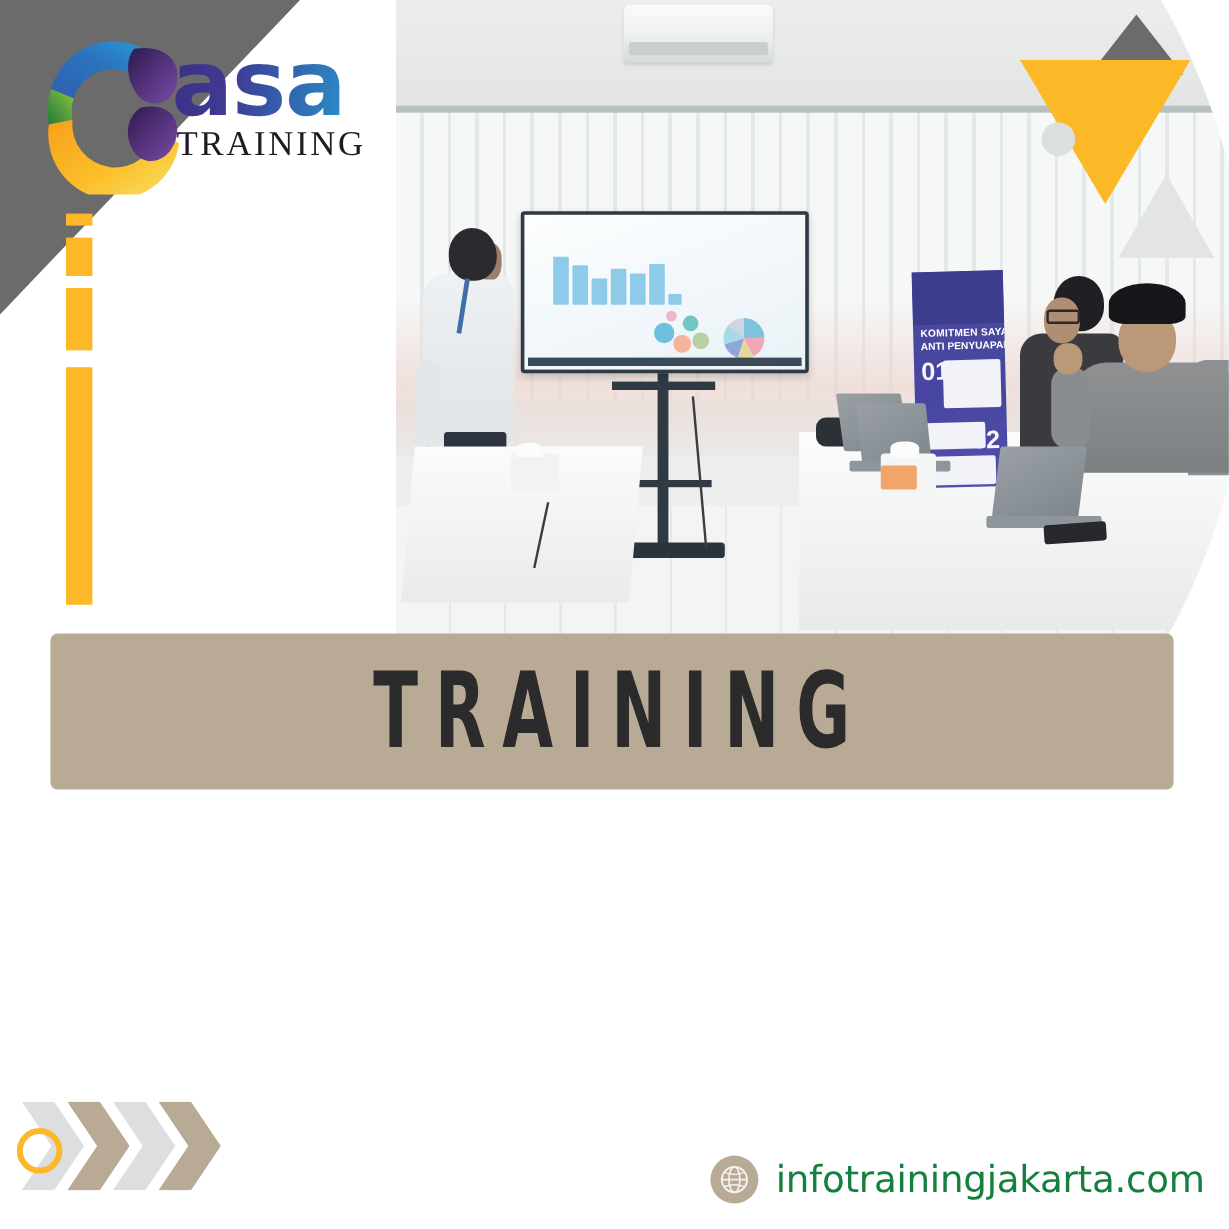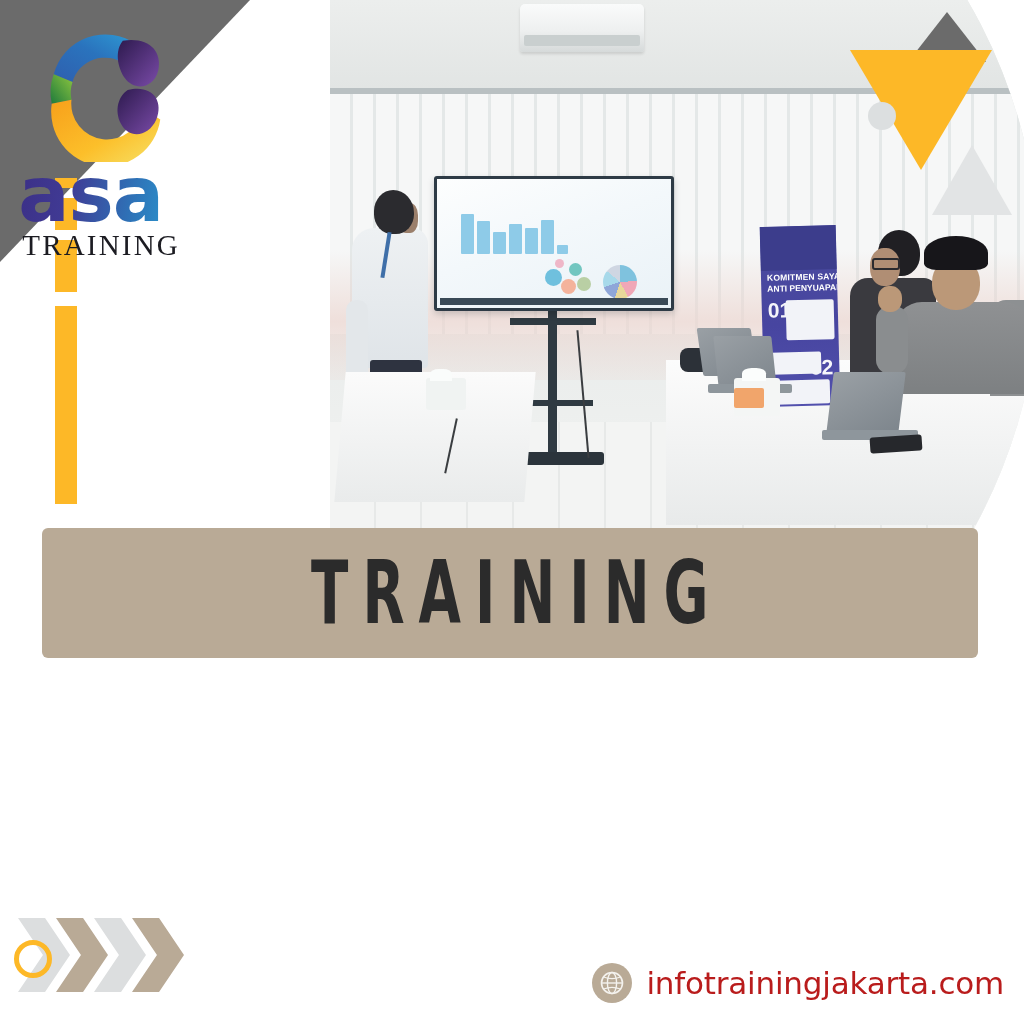--- a/index.html
+++ b/index.html
@@ -307,22 +307,22 @@
   .tri-light-up {
     position: absolute; left: 932px; top: 145px; z-index: 4;
     width: 0; height: 0;
     border-left: 40px solid transparent;
     border-right: 40px solid transparent;
     border-bottom: 70px solid #e2e4e5;
   }
 
   
   .logo-block {
-    position: absolute; left: 32px; top: 12px; z-index: 6;
-    display: flex; align-items: flex-end; flex-direction: column;
+    position: absolute; left: 21px; top: 12px; z-index: 6;
+    display: flex; align-items: center;
   }
   .logo-mark { width: 148px; height: 150px; flex: none; }
   .logo-words {
     margin-left: -26px;
     display: flex; flex-direction: column; align-items: flex-start;
   }
   .logo-asa {
     font-family: "DejaVu Sans", sans-serif;
     font-size: 76px; font-weight: bold; line-height: .86;
     letter-spacing: -1px;
@@ -382,21 +382,21 @@
     position: absolute; right: 20px; top: 963px; z-index: 7;
     display: flex; align-items: center; gap: 14px;
   }
   .globe-icon {
     width: 40px; height: 40px; border-radius: 50%;
     background: #b9aa96; display: flex; align-items: center; justify-content: center;
     flex: none;
   }
   .site-text {
     font-family: "DejaVu Sans", sans-serif;
-    font-size: 31px; color: #b91c1c; letter-spacing: -0.2px;
+    font-size: 31px; color: #15803d; letter-spacing: -0.2px;
   }
 </style>
 </head>
 <body>
 
 <div id="poster">
 
   <div class="photo-wrap">
     <div class="photo-mask">
       <div class="photo-inner">

